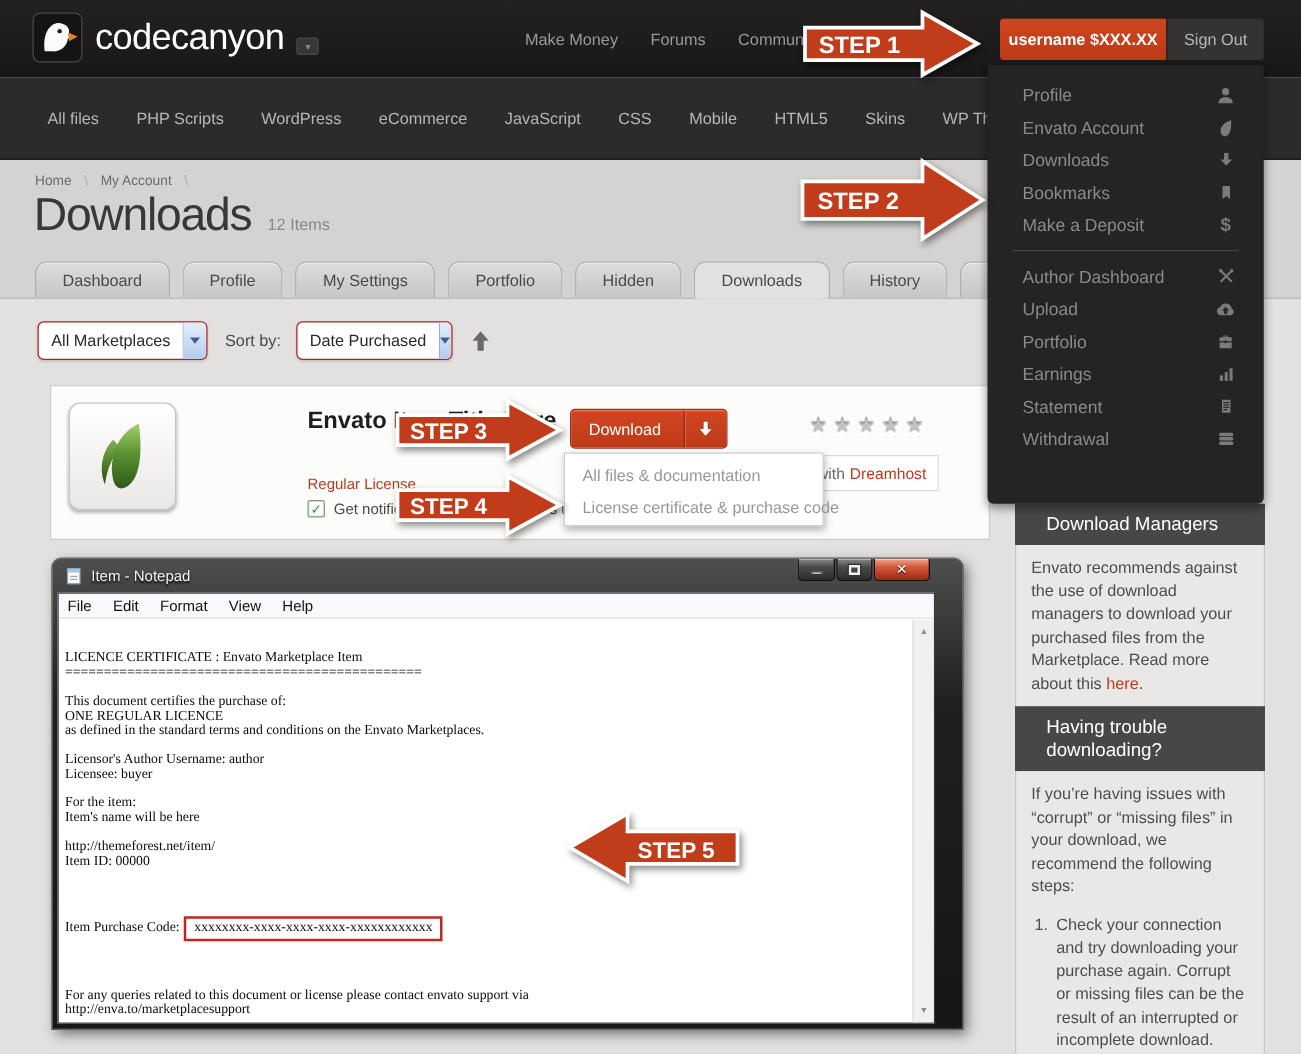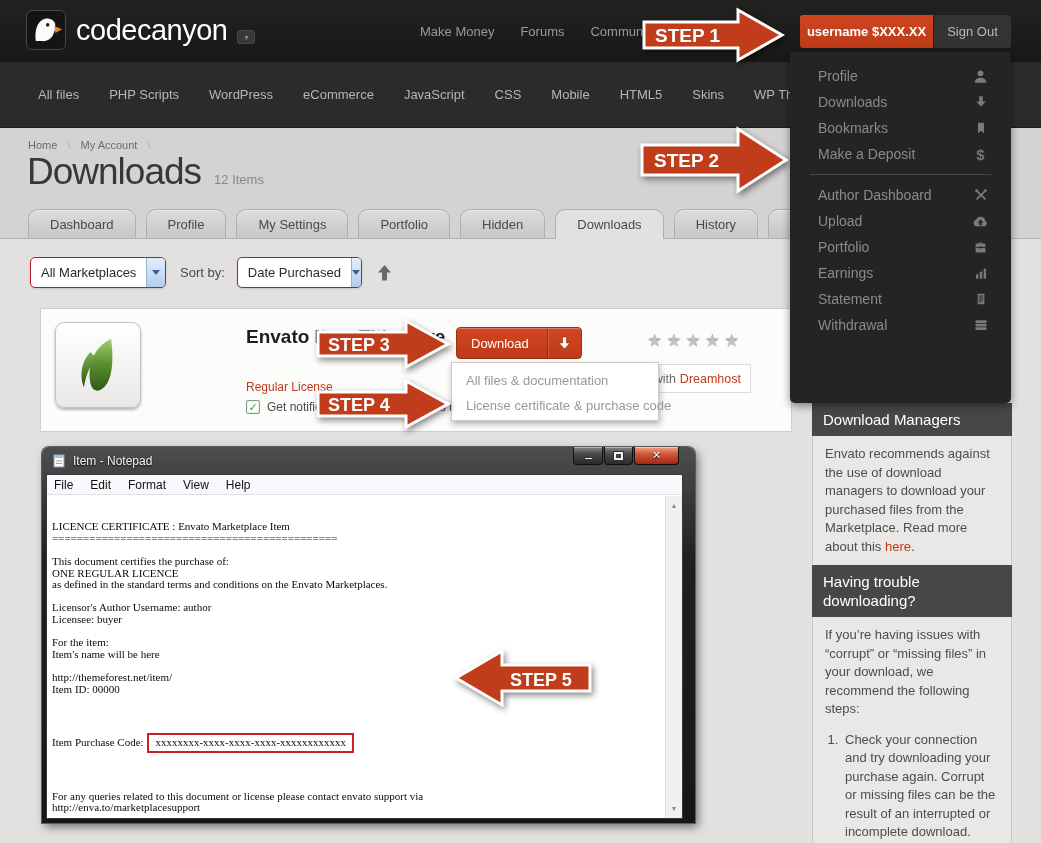--- a/index.html
+++ b/index.html
@@ -56,21 +56,21 @@
 .btn-download .dl-label{padding-left:14px;flex:1;}
 .btn-download .dl-arrow{width:34px;height:100%;border-left:1px solid rgba(0,0,0,.28);box-shadow:inset 1px 0 0 rgba(255,255,255,.18);display:flex;align-items:center;justify-content:center;}
 .dl-menu{position:absolute;left:410px;top:53px;width:208px;height:59px;background:#fff;border:1px solid #cfcdcb;box-shadow:1px 3px 6px rgba(0,0,0,.3);z-index:6;padding-top:5px;}
 .dl-menu .opt{height:25px;line-height:25px;padding-left:14px;font-size:13px;color:#9a9896;cursor:pointer;white-space:nowrap;}
 .host-badge{position:absolute;left:572px;top:55px;width:138px;height:29px;background:#fff;border:1px solid #dddbd9;z-index:4;display:flex;align-items:center;justify-content:flex-end;padding-right:9px;font-size:12.5px;white-space:nowrap;cursor:pointer;}
 .host-badge .pre{color:#6b6967;margin-right:4px;}
 .host-badge .brand{color:#bf3a1b;}
 .stars{position:absolute;left:606px;top:22px;font-size:17px;letter-spacing:4px;color:#c3c1bf;text-shadow:0 1px 0 #ffffff,0 -1px 1px #8e8c8a;cursor:pointer;}
 
 
-.notepad{position:absolute;left:42px;top:447px;width:653px;height:376px;background:linear-gradient(#4e4e4e,#202020 30%,#161616);border-radius:7px 7px 0 0;box-shadow:0 0 0 1px #5c5c5c,3px 4px 10px rgba(0,0,0,.5);padding:0 12px 4px 4px;z-index:2;}
+.notepad{position:absolute;left:42px;top:447px;width:728px;height:376px;background:linear-gradient(#4e4e4e,#202020 30%,#161616);border-radius:7px 7px 0 0;box-shadow:0 0 0 1px #5c5c5c,3px 4px 10px rgba(0,0,0,.5);padding:0 22px 4px 4px;z-index:2;}
 .np-titlebar{height:27px;display:flex;align-items:center;gap:7px;padding-left:6px;position:relative;}
 .np-title{color:#f2f2f2;font-size:12px;text-shadow:0 1px 2px #000;}
 .np-controls{position:absolute;right:4px;top:0;display:flex;}
 .win-btn{height:18px;border:1px solid #101010;border-top:none;border-radius:0 0 4px 4px;background:linear-gradient(#8a8a8a,#4a4a4a 40%,#2a2a2a);box-shadow:inset 0 1px 0 rgba(255,255,255,.4);display:flex;align-items:center;justify-content:center;cursor:pointer;margin-left:1px;}
 .win-btn.min{width:30px;}
 .win-btn.max{width:29px;}
 .win-btn.close{width:45px;background:linear-gradient(#f0a58c,#d4573a 40%,#9e2912);color:#fff;font-size:11px;font-weight:bold;text-shadow:0 1px 1px #000;}
 .min-glyph{width:9px;height:3px;background:#f0f0f0;border:1px solid #333;margin-top:6px;}
 .max-glyph{width:9px;height:8px;border:2px solid #f0f0f0;outline:1px solid #333;}
 .np-body{height:345px;background:#fff;border:1px solid #3a3a3a;position:relative;overflow:hidden;}
@@ -88,21 +88,21 @@
 
 .acct-panel{position:absolute;left:790px;top:52px;width:221px;height:351px;background:#262323;border-radius:0 0 5px 5px;box-shadow:0 3px 8px rgba(0,0,0,.45);z-index:45;padding-top:11px;}
 .acct-item{height:26px;display:flex;align-items:center;justify-content:space-between;padding:0 22px 0 28px;cursor:pointer;}
 .acct-item .al{color:#8b8989;font-size:14px;}
 .acct-item .ai{width:17px;display:flex;align-items:center;justify-content:center;color:#7b7979;font-size:14px;}
 .acct-item svg{fill:#7b7979;}
 .acct-divider{border-top:1px solid #484545;margin:7px 20px;}
 
 
 .side-box{position:absolute;left:812px;width:200px;z-index:30;}
-.side-box .sb-head{background:#494646;color:#fff;font-size:15px;padding:7px 11px;line-height:19px;}
+.side-box .sb-head{background:#494646;color:#fff;font-size:15px;padding:7px 25px;line-height:19px;}
 .side-box .sb-body{background:#eae8e6;border:1px solid #c9c7c5;border-top:none;padding:9px 12px;font-size:13px;color:#4f4d4b;line-height:18.5px;}
 .side-box .red-link{color:#bf3a1b;cursor:pointer;}
 .box1{top:403px;}
 .box2{top:565px;}
 .box2 .sb-body ol{margin:12px 0 0 17px;}
 .box2 .sb-body li{padding-left:3px;line-height:18.5px;}
 
 
 .step-arrow{position:absolute;z-index:60;filter:drop-shadow(2px 3px 3px rgba(0,0,0,.45));}
 .step-arrow text{font-family:"Liberation Sans","DejaVu Sans",sans-serif;font-weight:bold;fill:#fff;}
@@ -296,20 +296,28 @@
     <div class="acct-item">
       <span class="al">Profile</span>
       <span class="ai">
           <svg width="15" height="15" viewBox="0 0 16 16">
             <circle cx="8" cy="4.6" r="3.1"></circle>
             <path d="M1.8 14.6c.3-3.6 2.8-5.2 6.2-5.2s5.9 1.6 6.2 5.2z"></path>
           </svg>
         </span>
     </div>
     <div class="acct-item">
+      <span class="al">Envato Account</span>
+      <span class="ai">
+          <svg width="15" height="15" viewBox="0 0 16 16">
+            <path d="M12.8 1.2C6 3 3.2 7.4 3.7 11c.3 2.2 1.7 3.7 3.4 3.9 2.9.3 6-2.5 5.7-13.7zM6 14.2c.2-3.6 1.5-6.8 3.7-9.5-2.8 2.4-4.5 5.6-5 8.7.4.4.8.6 1.3.8z"></path>
+          </svg>
+        </span>
+    </div>
+    <div class="acct-item">
       <span class="al">Downloads</span>
       <span class="ai">
           <svg width="14" height="14" viewBox="0 0 16 16">
             <path d="M6 1.5h4v6h3.5L8 13 2.5 7.5H6z"></path>
           </svg>
         </span>
     </div>
     <div class="acct-item">
       <span class="al">Bookmarks</span>
       <span class="ai">

